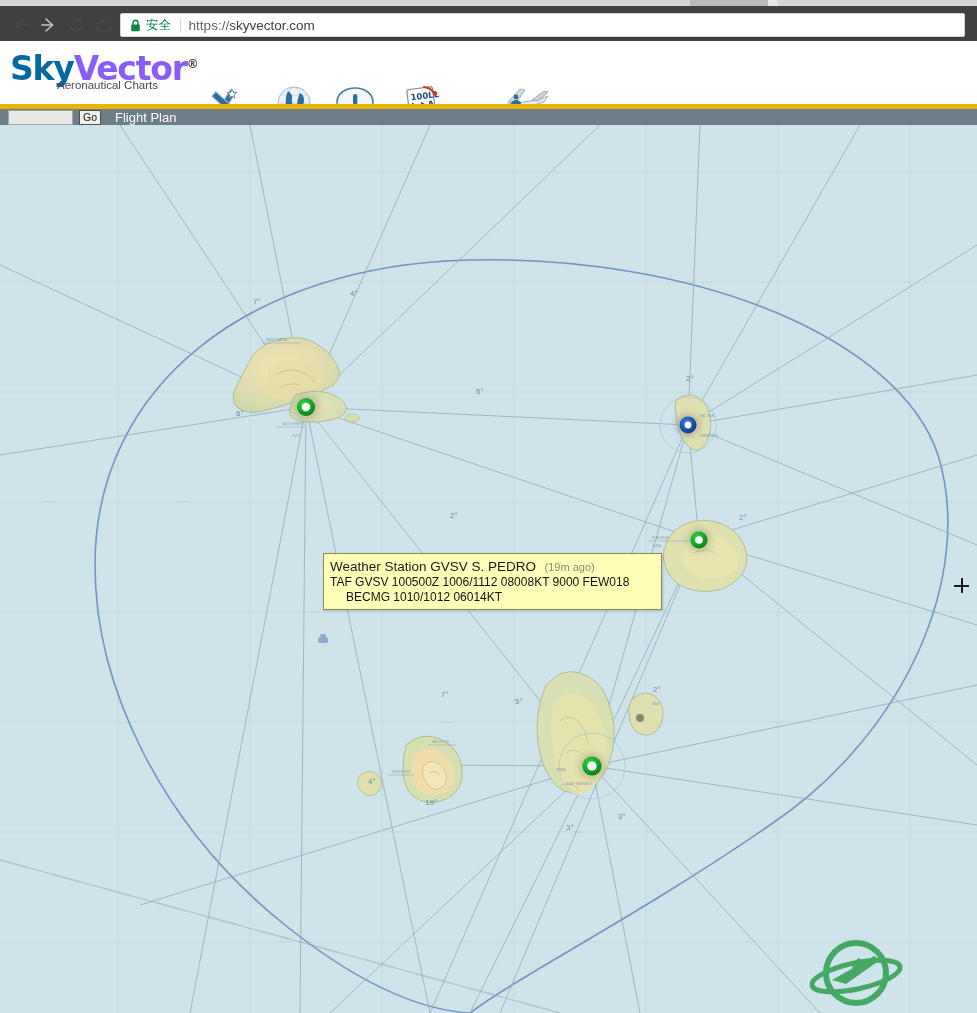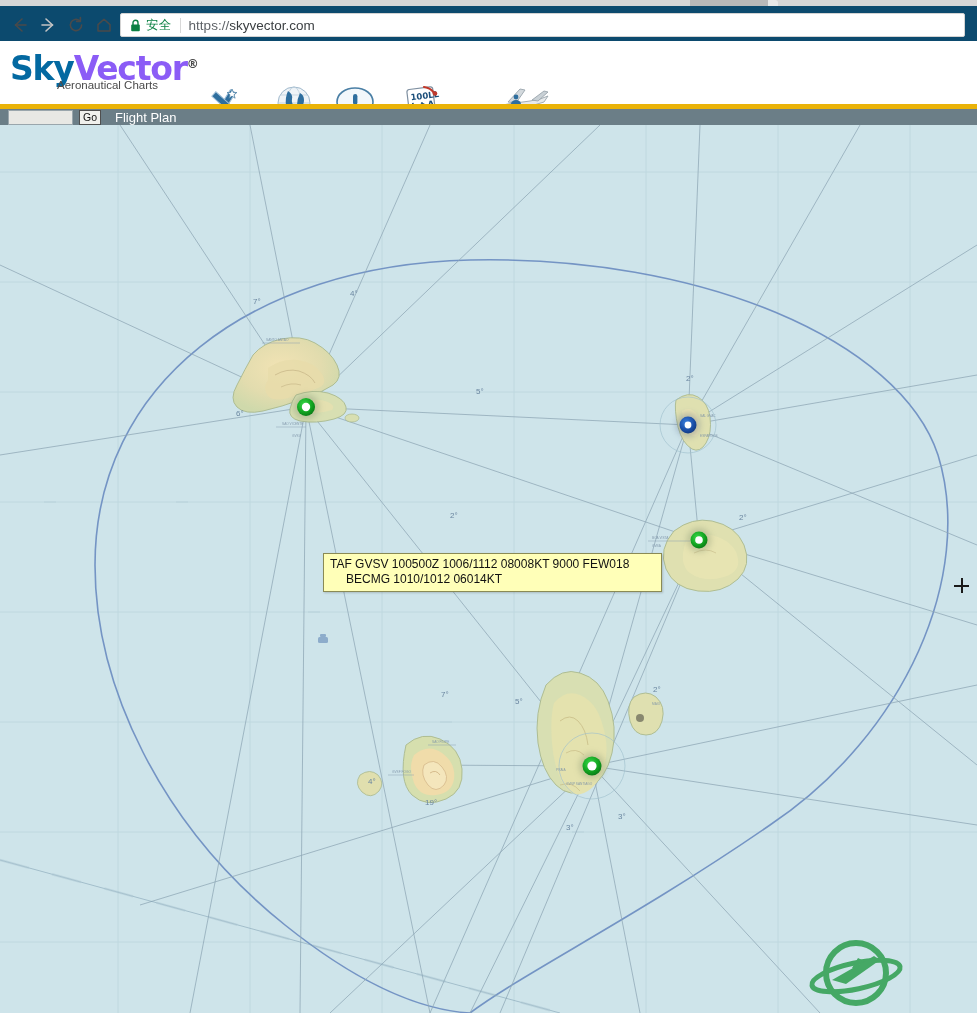--- a/index.html
+++ b/index.html
@@ -25,21 +25,21 @@
   #tab-partial {
     position: absolute; left: 690px; top: 0; width: 80px; height: 6px;
     background: #b9b9b9;
   }
   #tab-partial2 {
     position: absolute; left: 768px; top: 0; width: 10px; height: 6px;
     background: #e8e8e8; border-radius: 0 3px 0 0;
   }
   #toolbar {
     position: absolute; left: 0; top: 6px; width: 977px; height: 35px;
-    background: #0c4a6e;
+    background: #404040;
     text-align: right;
   }
   .navbtn {
     position: absolute; top: 9px;
     width: 20px; height: 20px;
     display: flex; align-items: center; justify-content: center;
     color: #5a5a5a;
   }
   #btn-back  { left: 10px; }
   #btn-fwd   { left: 38px; color: #c4c4c4; }
@@ -601,19 +601,23 @@
   <div class="depthlbl" style="left:450px;  top:386px;">2°</div>
   <div class="depthlbl" style="left:441px;  top:565px;">7°</div>
   <div class="depthlbl" style="left:515px;  top:572px;">5°</div>
   <div class="depthlbl" style="left:653px;  top:560px;">2°</div>
   <div class="depthlbl" style="left:368px;  top:652px;">4°</div>
   <div class="depthlbl" style="left:425px;  top:673px;">19°</div>
   <div class="depthlbl" style="left:566px;  top:698px;">3°</div>
   <div class="depthlbl" style="left:618px;  top:687px;">3°</div>
 
   <div id="wx-popup">
+    <div id="wx-title-row">
+      <span id="wx-title">Weather Station GVSV S. PEDRO</span>
+      <span id="wx-age">(19m ago)</span>
+    </div>
     <div class="wx-line">TAF GVSV 100500Z 1006/1112 08008KT 9000 FEW018</div>
     <div class="wx-line indent">BECMG 1010/1012 06014KT</div>
   </div>
 
   <div id="map-cursor"></div>
 
 </div>
 
 </body></html>

